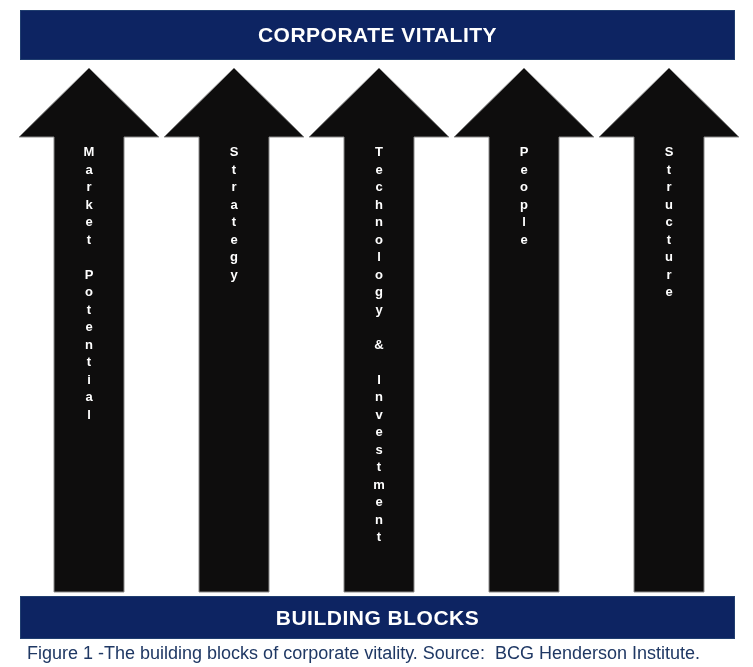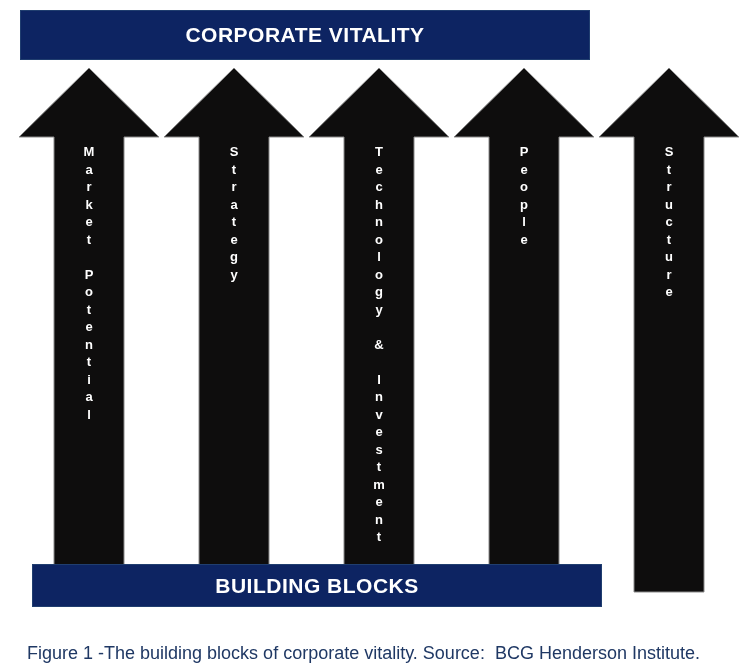--- a/index.html
+++ b/index.html
@@ -11,36 +11,35 @@
   #figure {
     position: relative;
     width: 753px;
     height: 667px;
     background: var(--bg, #ffffff);
     overflow: hidden;
   }
   .banner {
     position: absolute;
     left: 20px;
-    width: 570px;
+    width: 715px;
     background: var(--banner, #0d2462);
     border: 1px solid var(--banner-border, #203e6f);
     box-sizing: border-box;
     display: flex;
     align-items: center;
     justify-content: center;
   }
   .banner-top {
     top: 10px;
     height: 50px;
   }
   .banner-bottom {
-    top: 564px;
+    top: 596px;
     height: 43px;
-    margin-left: 12px;
   }
   .banner-label {
     color: var(--banner-text, #ffffff);
     font-size: 21px;
     font-weight: 600;
     letter-spacing: 0.5px;
     white-space: nowrap;
   }
   .arrow-svg {
     position: absolute;

